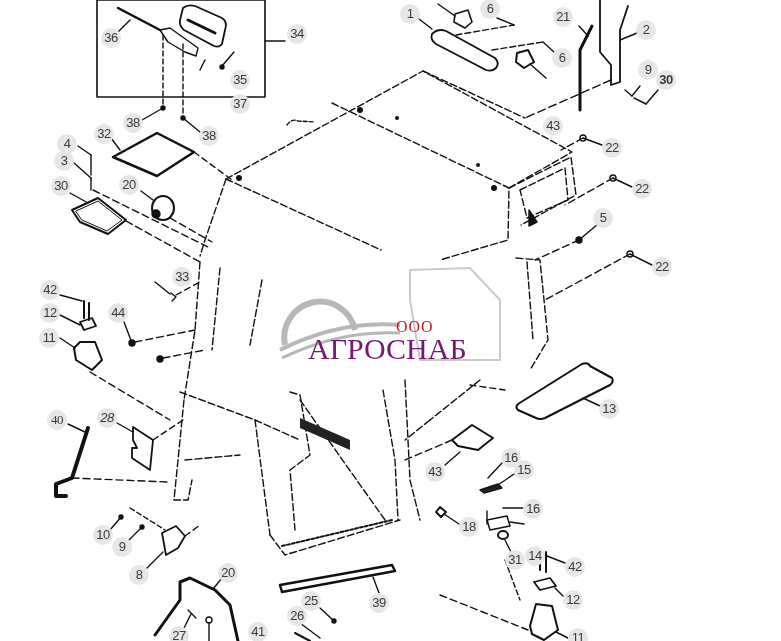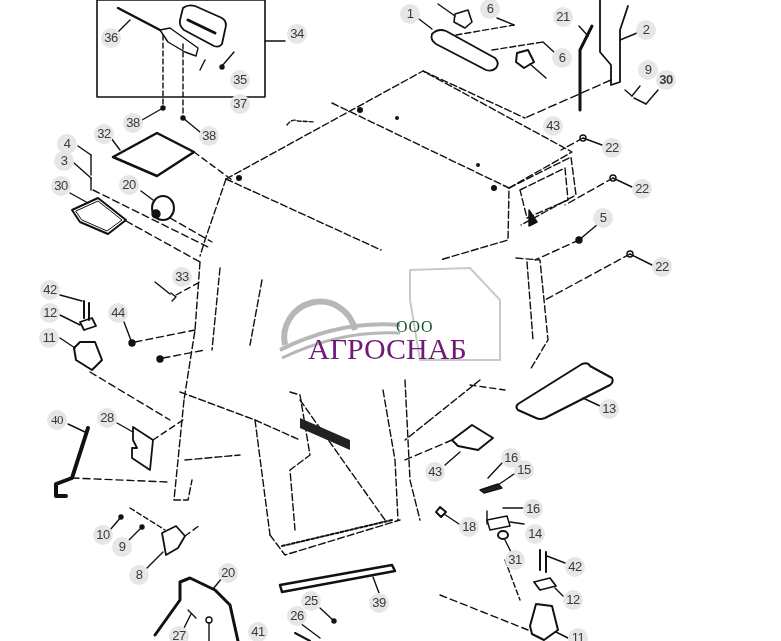--- a/index.html
+++ b/index.html
@@ -1,20 +1,20 @@
 <!DOCTYPE html>
 <html><head>
   <meta charset="utf-8">
   <style>
     html, body { margin: 0; padding: 0; background: #ffffff; }
     body { width: 781px; height: 641px; overflow: hidden; position: relative; font-family: "Liberation Sans", sans-serif; }
     #diagram { position: absolute; left: 0; top: 0; width: 781px; height: 641px; }
     .callout { position: absolute; width: 20px; height: 20px; margin-left: -10px; margin-top: -10px; border-radius: 50%; background: #e6e6e6; color: #3a3a3a; font-size: 13px; line-height: 20px; text-align: center; letter-spacing: -0.5px; font-family: "Liberation Sans", sans-serif; }
     .watermark { position: absolute; left: 268px; top: 260px; width: 280px; height: 120px; pointer-events: none; }
-    .wm-ooo { position: absolute; left: 128px; top: 58px; font-family: "Liberation Serif", serif; font-size: 16px; color: #14532d; letter-spacing: 1px; }
+    .wm-ooo { position: absolute; left: 128px; top: 58px; font-family: "Liberation Serif", serif; font-size: 16px; color: #b91c1c; letter-spacing: 1px; }
     .wm-name { position: absolute; left: 40px; top: 72px; font-family: "Liberation Serif", serif; font-size: 30px; color: #701a75; letter-spacing: 0px; }
   </style>
 </head>
 <body>
 
 <svg id="diagram" viewBox="0 0 781 641" xmlns="http://www.w3.org/2000/svg">
   <g fill="none" stroke="#111" stroke-width="1.4" stroke-linecap="round" stroke-linejoin="round">
 
     <g>
       <rect x="97" y="0" width="168" height="97" stroke-width="1.6"></rect>
@@ -238,36 +238,36 @@
     <div class="callout" style="left: 562px; top: 58px;">6</div>
     <div class="callout" style="left: 139px; top: 575px;">8</div>
     <div class="callout" style="left: 648px; top: 70px;">9</div>
     <div class="callout" style="left: 122px; top: 547px;">9</div>
     <div class="callout" style="left: 103px; top: 535px;">10</div>
     <div class="callout" style="left: 49px; top: 338px;">11</div>
     <div class="callout" style="left: 578px; top: 638px;">11</div>
     <div class="callout" style="left: 50px; top: 313px;">12</div>
     <div class="callout" style="left: 573px; top: 600px;">12</div>
     <div class="callout" style="left: 609px; top: 409px;">13</div>
-    <div class="callout" style="left: 535px; top: 534px;">14</div>
+    <div class="callout" style="left: 535px; top: 556px;">14</div>
     <div class="callout" style="left: 524px; top: 470px;">15</div>
     <div class="callout" style="left: 511px; top: 458px;">16</div>
     <div class="callout" style="left: 533px; top: 509px;">16</div>
     <div class="callout" style="left: 469px; top: 527px;">18</div>
     <div class="callout" style="left: 228px; top: 573px;">20</div>
     <div class="callout" style="left: 129px; top: 185px;">20</div>
     <div class="callout" style="left: 563px; top: 17px;">21</div>
     <div class="callout" style="left: 612px; top: 148px;">22</div>
     <div class="callout" style="left: 642px; top: 189px;">22</div>
     <div class="callout" style="left: 662px; top: 267px;">22</div>
     <div class="callout" style="left: 61px; top: 186px;">30</div>
     <div class="callout" style="left: 311px; top: 601px;">25</div>
     <div class="callout" style="left: 297px; top: 616px;">26</div>
     <div class="callout" style="left: 179px; top: 636px;">27</div>
-    <div class="callout" style="left: 107px; top: 418px;">28</div>
+    <div class="callout" style="left: 107px; top: 418px; font-style: italic;">28</div>
     <div class="callout" style="left: 435px; top: 472px;">43</div>
     <div class="callout" style="left: 666px; top: 80px; font-weight: bold;">30</div>
     <div class="callout" style="left: 515px; top: 560px;">31</div>
     <div class="callout" style="left: 104px; top: 134px;">32</div>
     <div class="callout" style="left: 146px; top: 277px; margin-left: 26px;">33</div>
     <div class="callout" style="left: 297px; top: 34px;">34</div>
     <div class="callout" style="left: 190px; top: 80px; margin-left: 40px;">35</div>
     <div class="callout" style="left: 111px; top: 38px;">36</div>
     <div class="callout" style="left: 240px; top: 46px; margin-top: 48px;">37</div>
     <div class="callout" style="left: 133px; top: 123px;">38</div>

